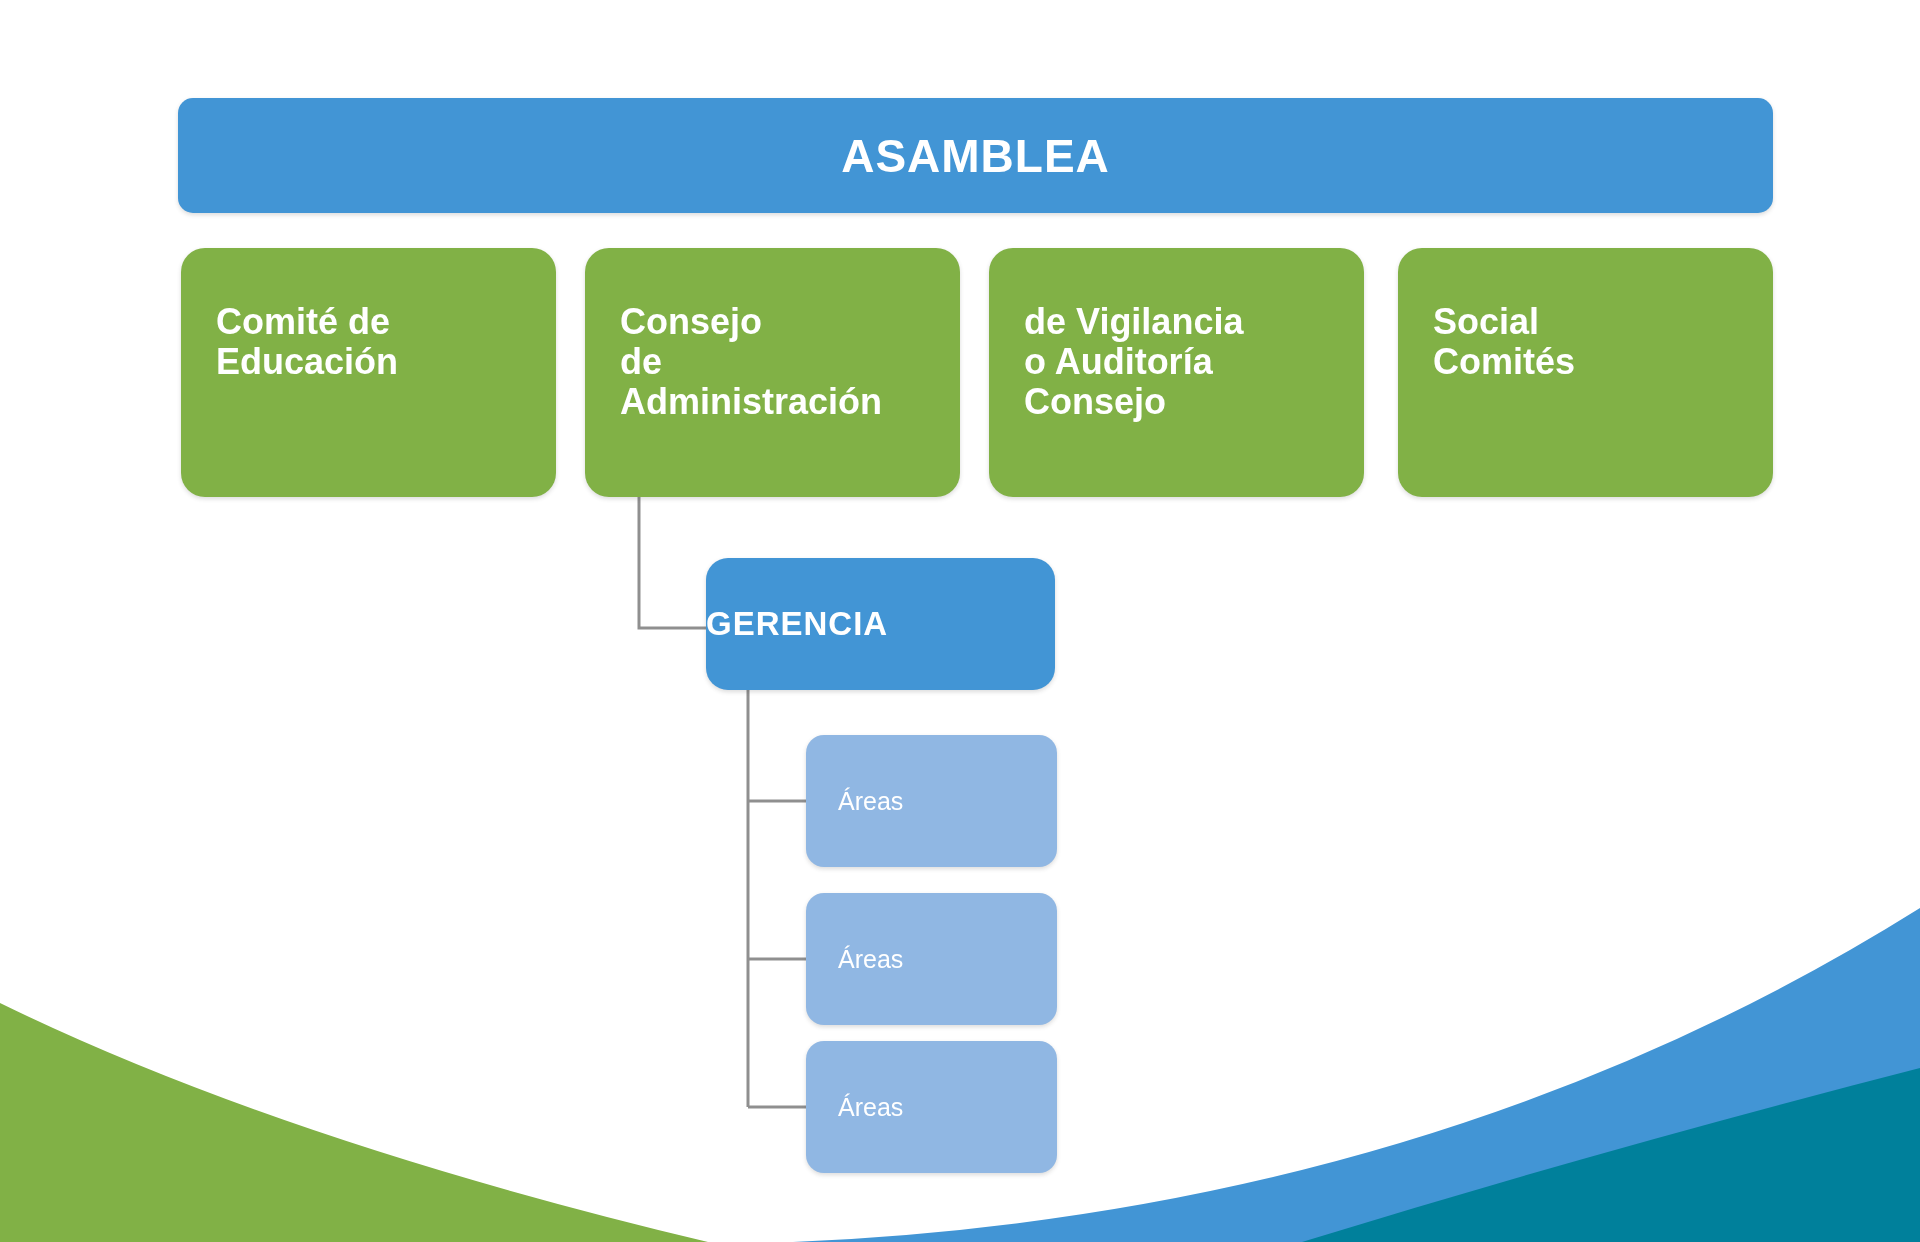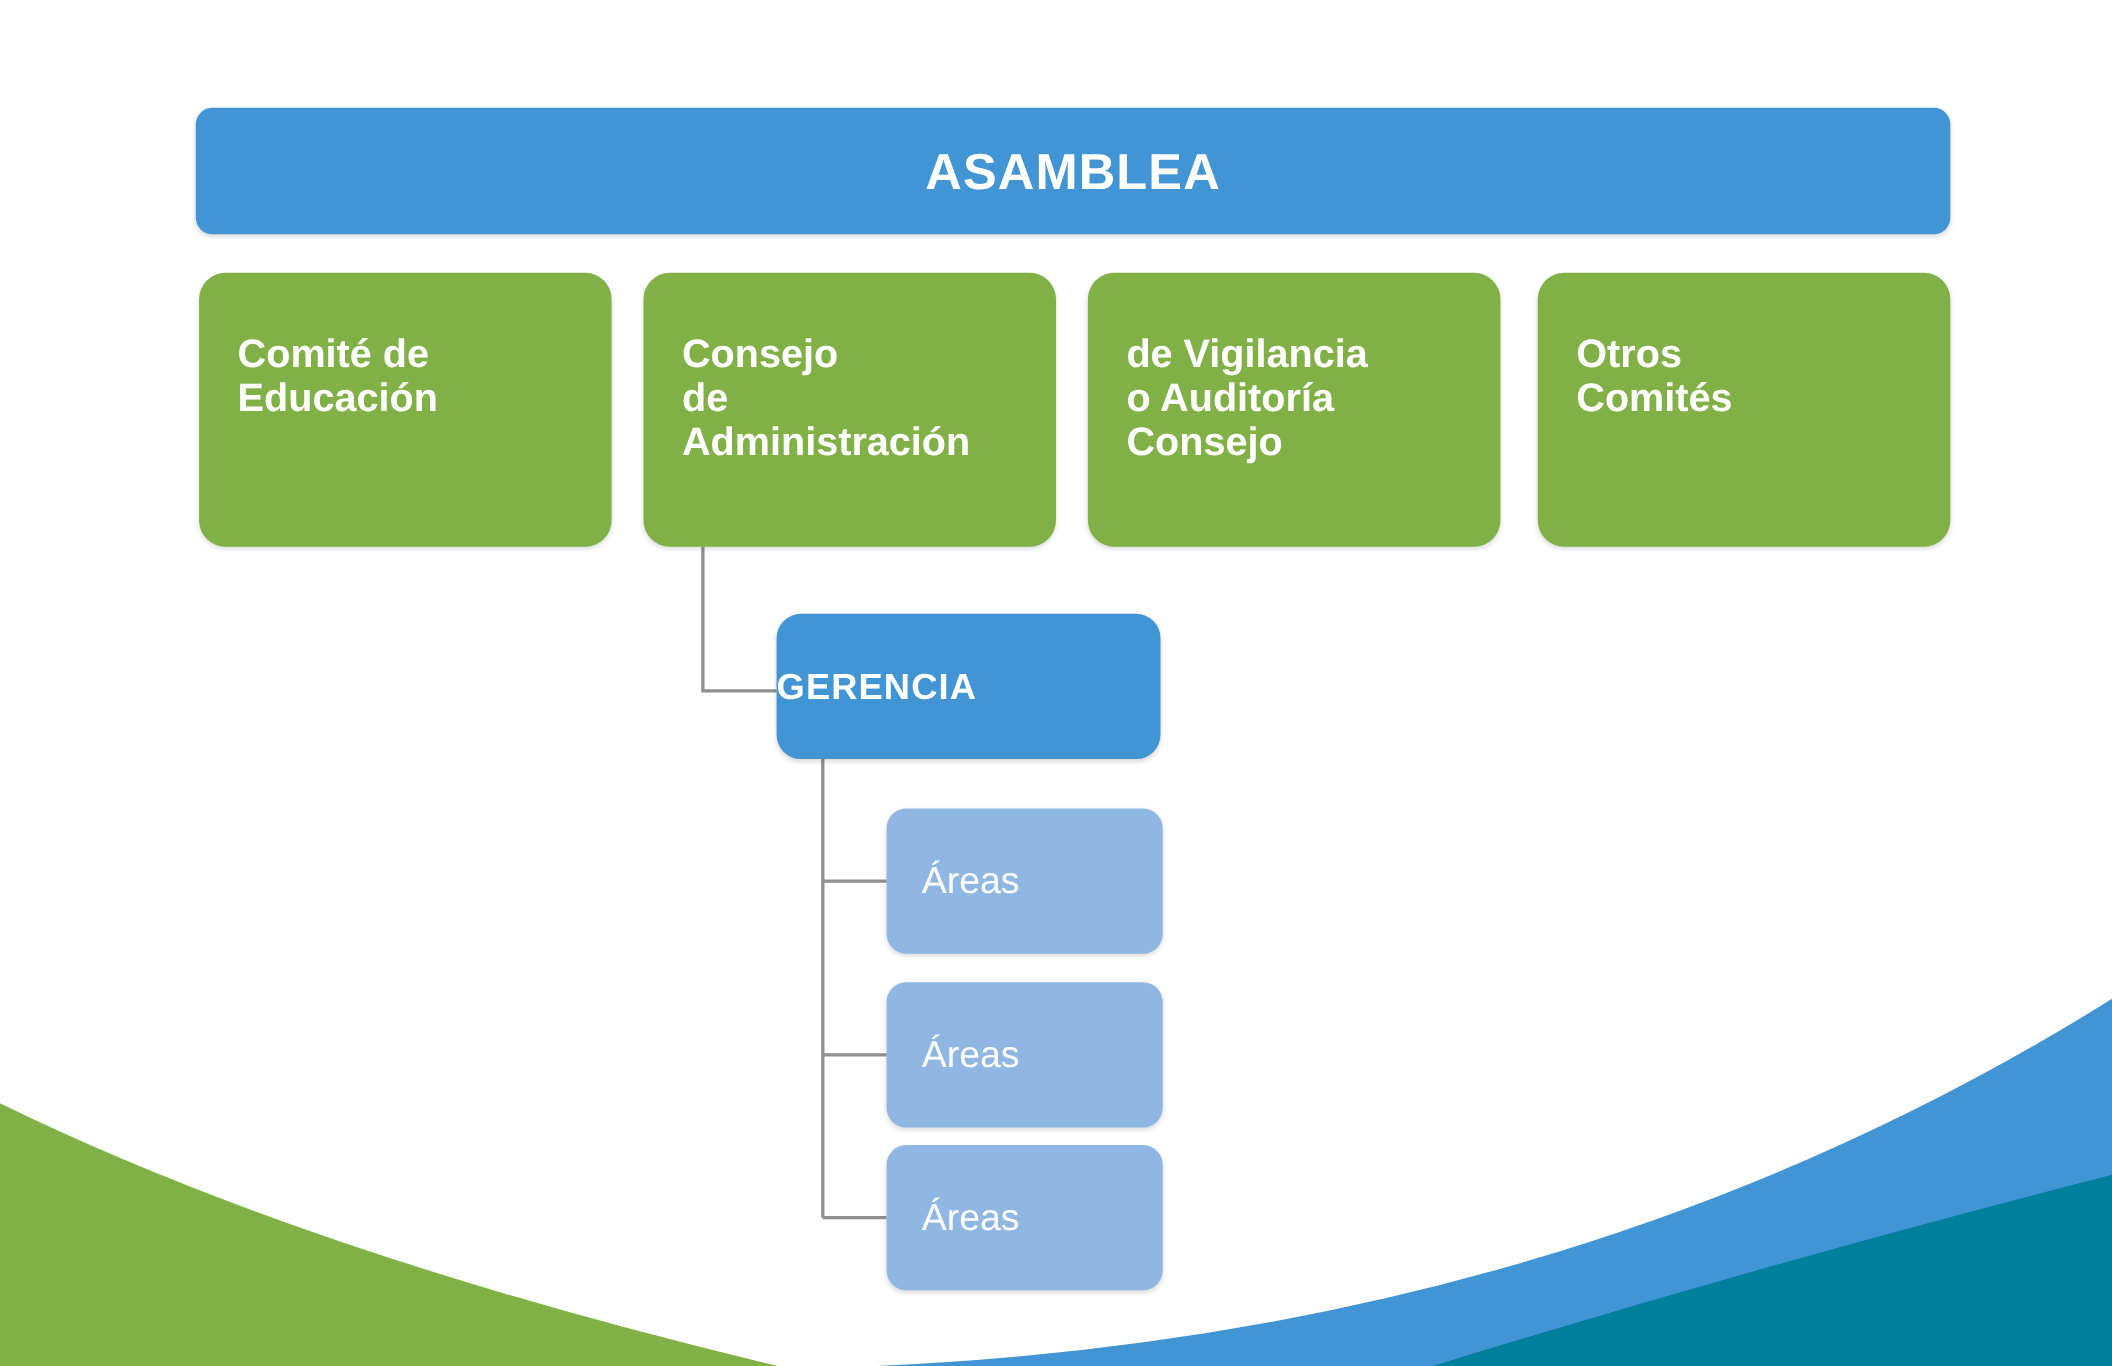--- a/index.html
+++ b/index.html
@@ -55,21 +55,21 @@
     border-radius:22px;
     display:flex;align-items:center;
     font-size:33px;font-weight:bold;letter-spacing:1px;
   }
   .area{
     left:806px;width:251px;height:132px;
     background:var(--light-blue);
     border-radius:18px;
     display:flex;align-items:center;
     padding-left:32px;
-    font-size:34px;font-weight:normal;
+    font-size:25px;font-weight:normal;
   }
   .a1{top:735px;}
   .a2{top:893px;}
   .a3{top:1041px;}
 </style>
 </head>
 <body>
 
 <div class="canvas">
 
@@ -97,21 +97,21 @@
     <span class="line">Consejo</span>
     <span class="line">de Administración</span>
   </div>
 
   <div class="node committee c3">
     <span class="line">de Vigilancia</span>
     <span class="line">o Auditoría Consejo</span>
   </div>
 
   <div class="node committee c4">
-    <span class="line">Otros</span>
+    <span class="line">Social</span>
     <span class="line">Comités</span>
   </div>
 
   <div class="node gerencia">
     <span>GERENCIA</span>
   </div>
 
   <div class="node area a1">
     <span>Áreas</span>
   </div>

